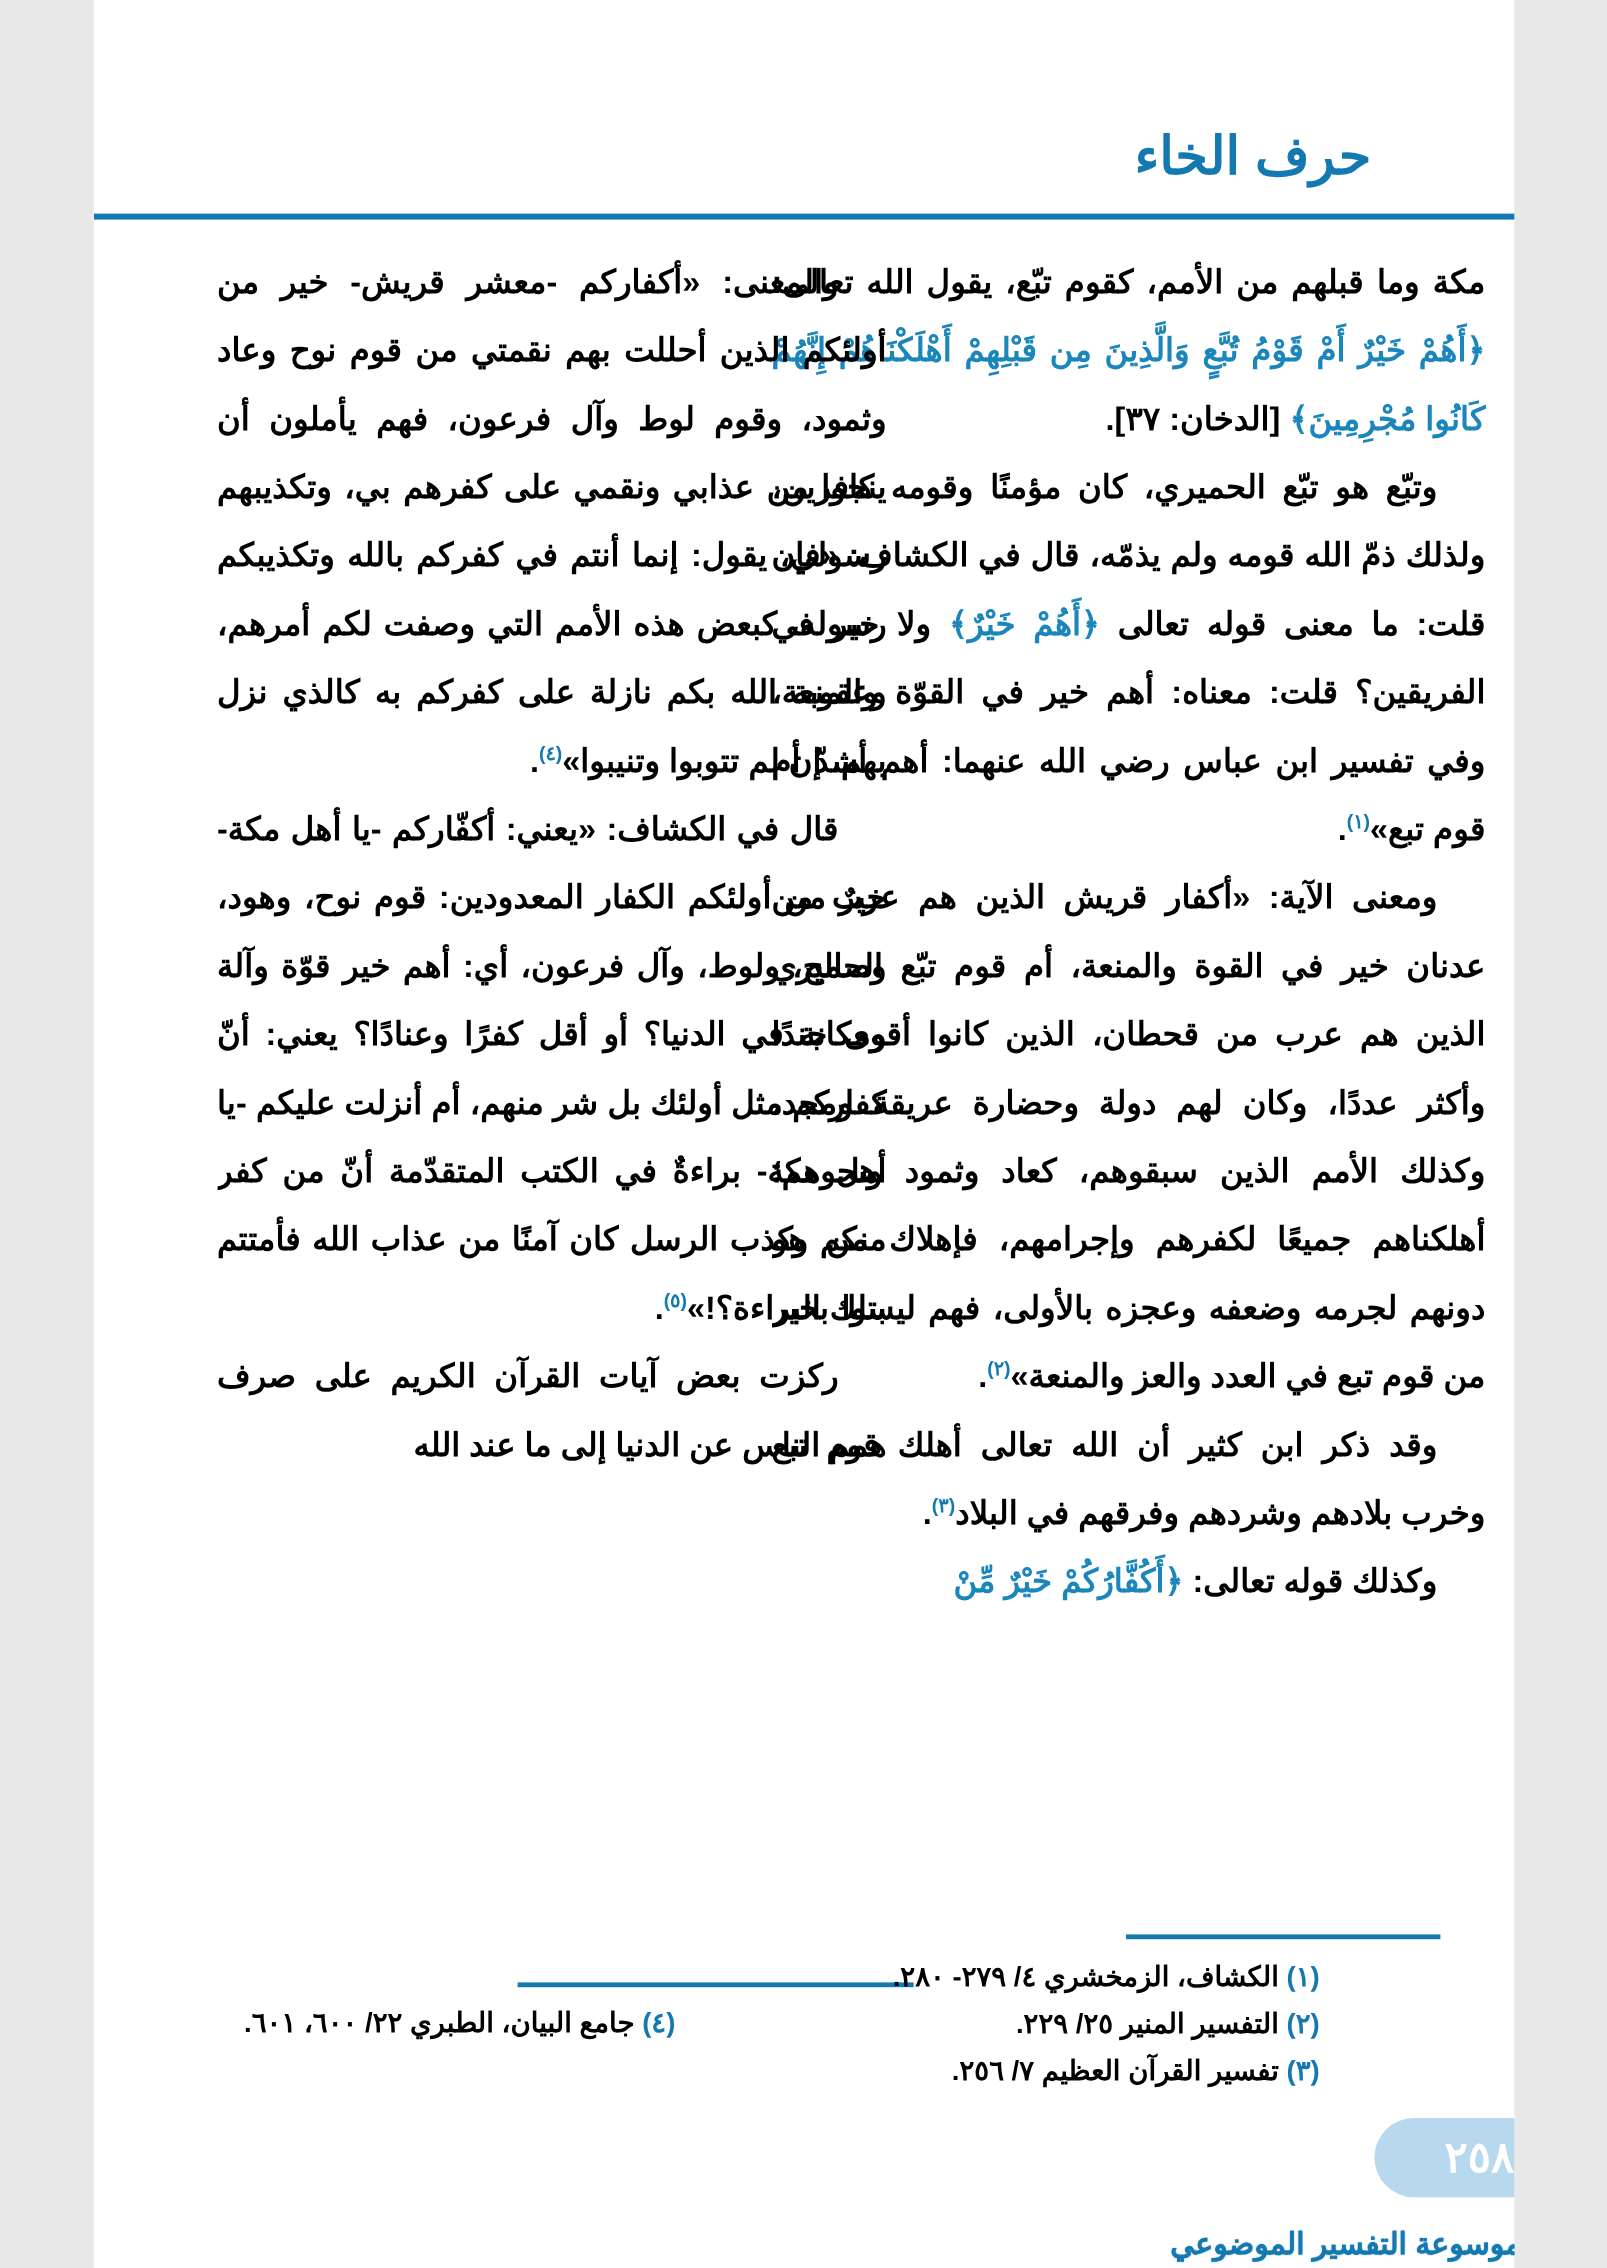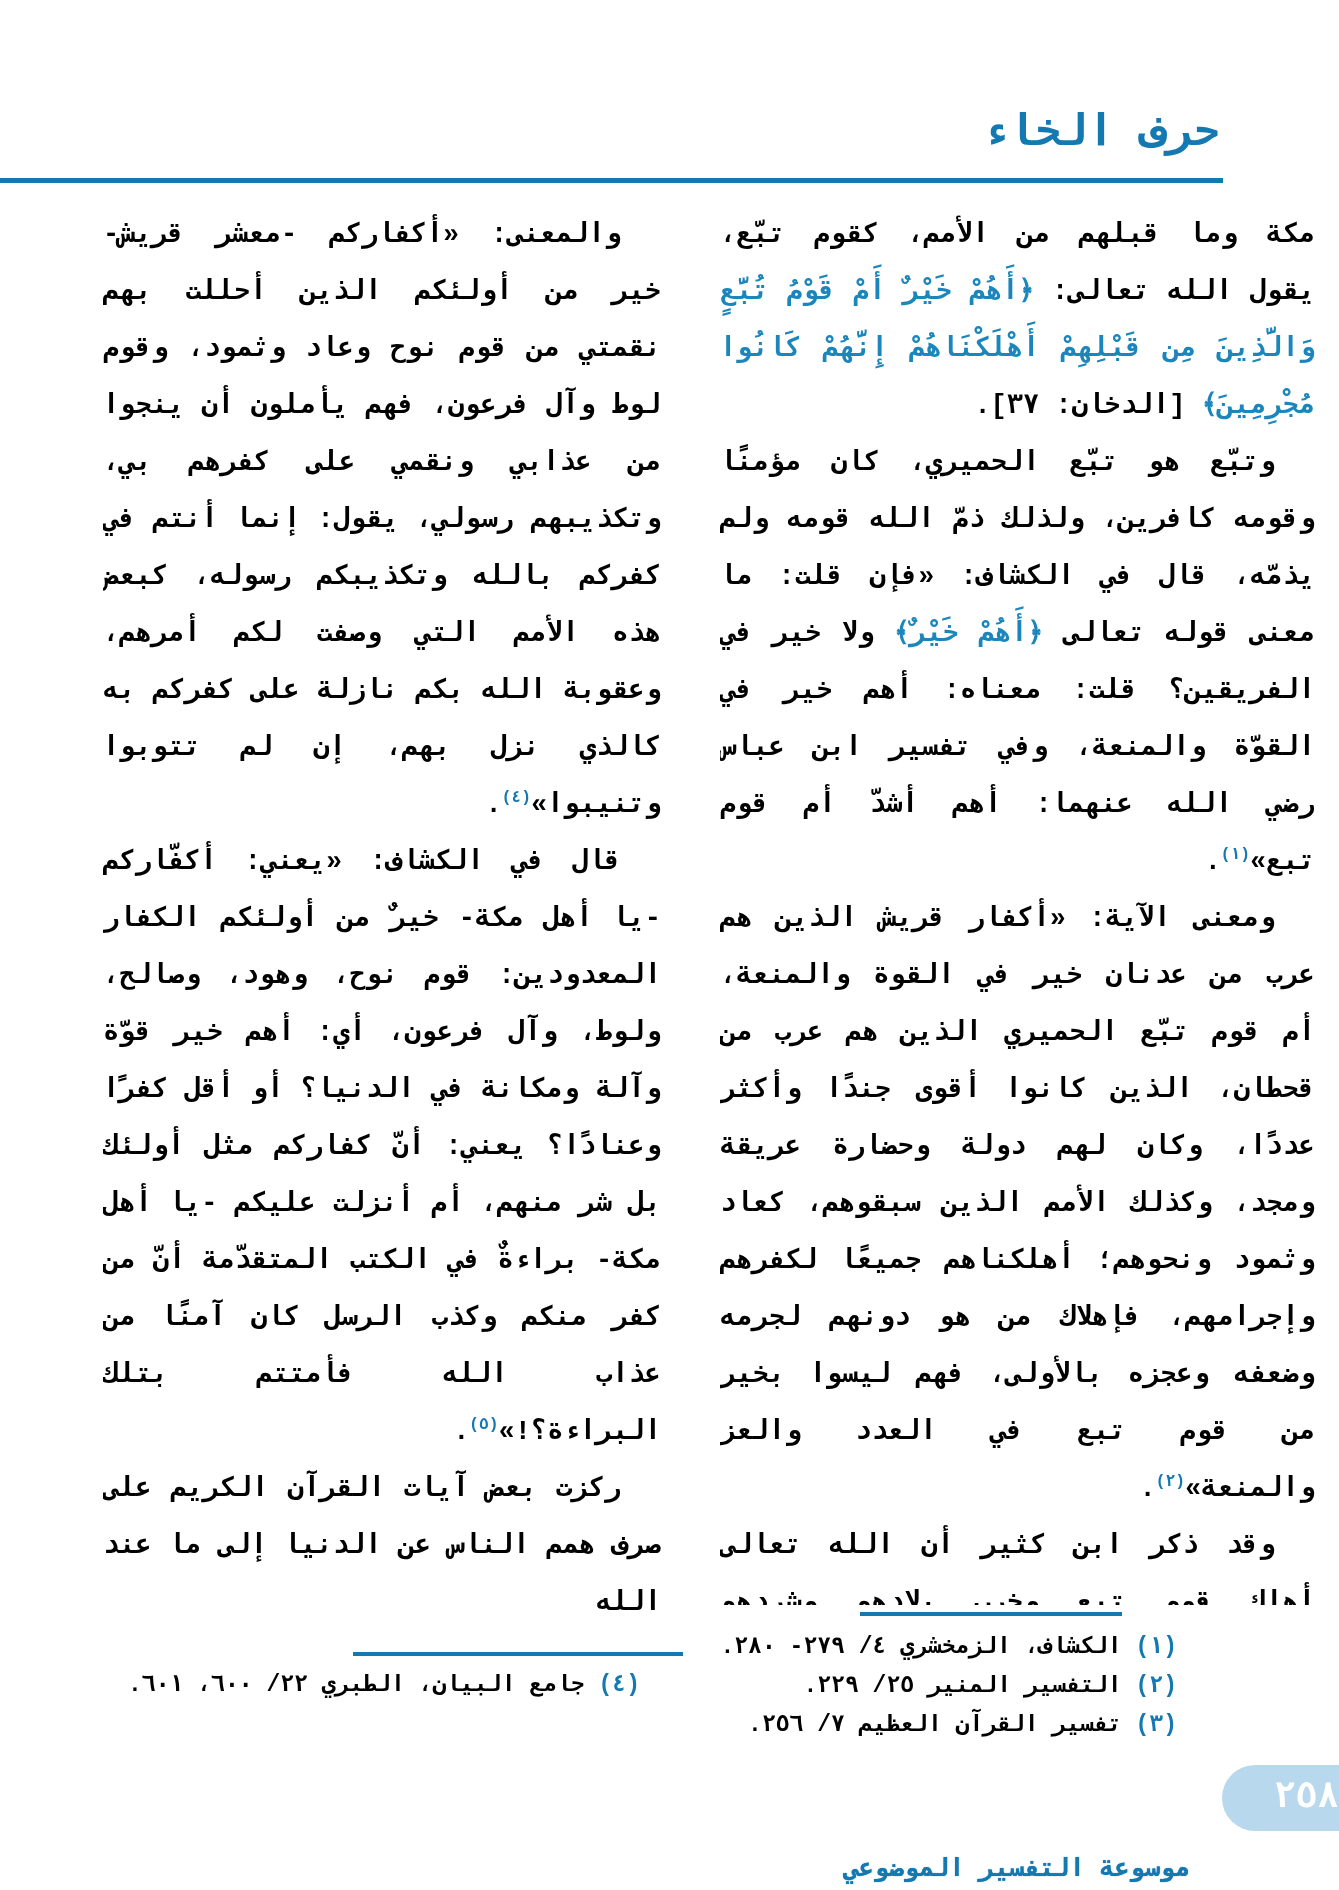--- a/index.html
+++ b/index.html
@@ -6,24 +6,24 @@
     --accent:#1478b1;
     --quran:#1b86bb;
     --badge-bg:#b7d8ed;
     --badge-text:#ffffff;
     --ink:#000000;
     --paper:#ffffff;
   }
   html,body{margin:0;padding:0;background:#e8e8e8;}
   .page{
     position:relative;
-    width:1339px;height:1890px;
+    width:1184px;height:1890px;
     margin:0 auto;
     background:var(--paper);
-    font-family:Liberation Mono, monospace;
+    font-family:Liberation Sans, sans-serif;
     direction:rtl;
     overflow:hidden;
   }
   .chapter-title{
     position:absolute;top:104px;right:119px;
     color:var(--accent);
     font-size:44px;font-weight:bold;
     letter-spacing:-1px;
     white-space:nowrap;
   }

